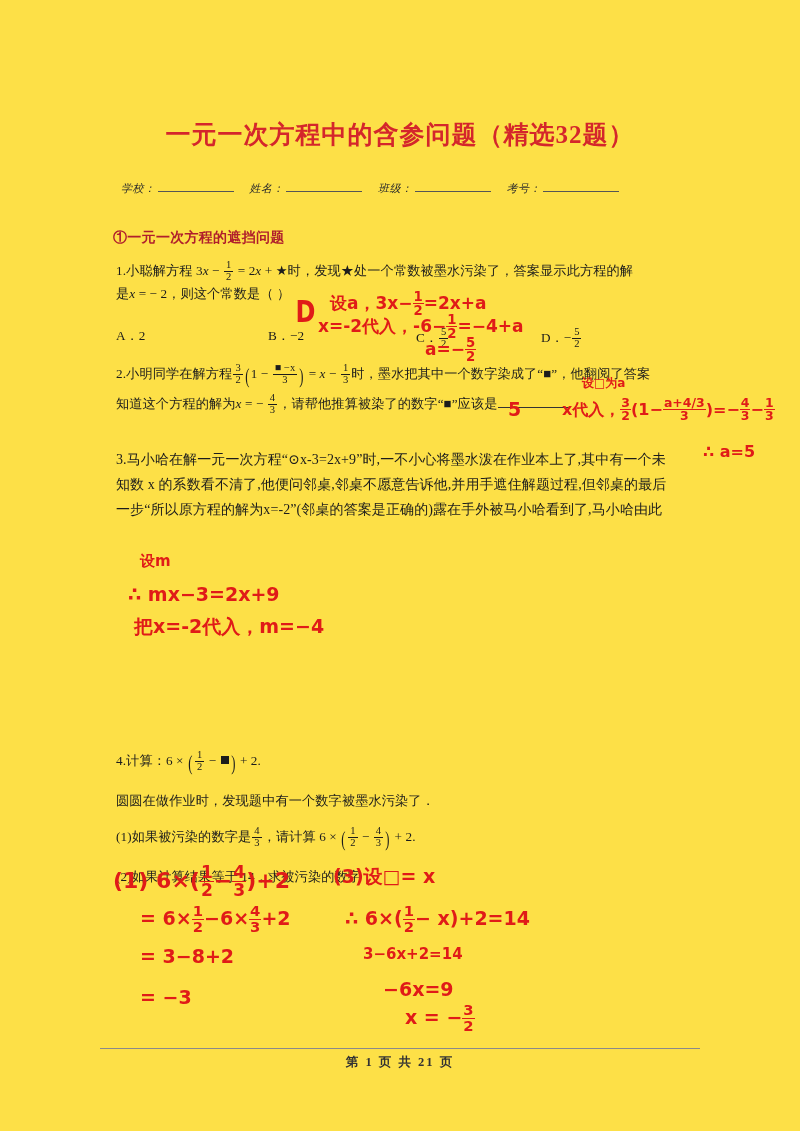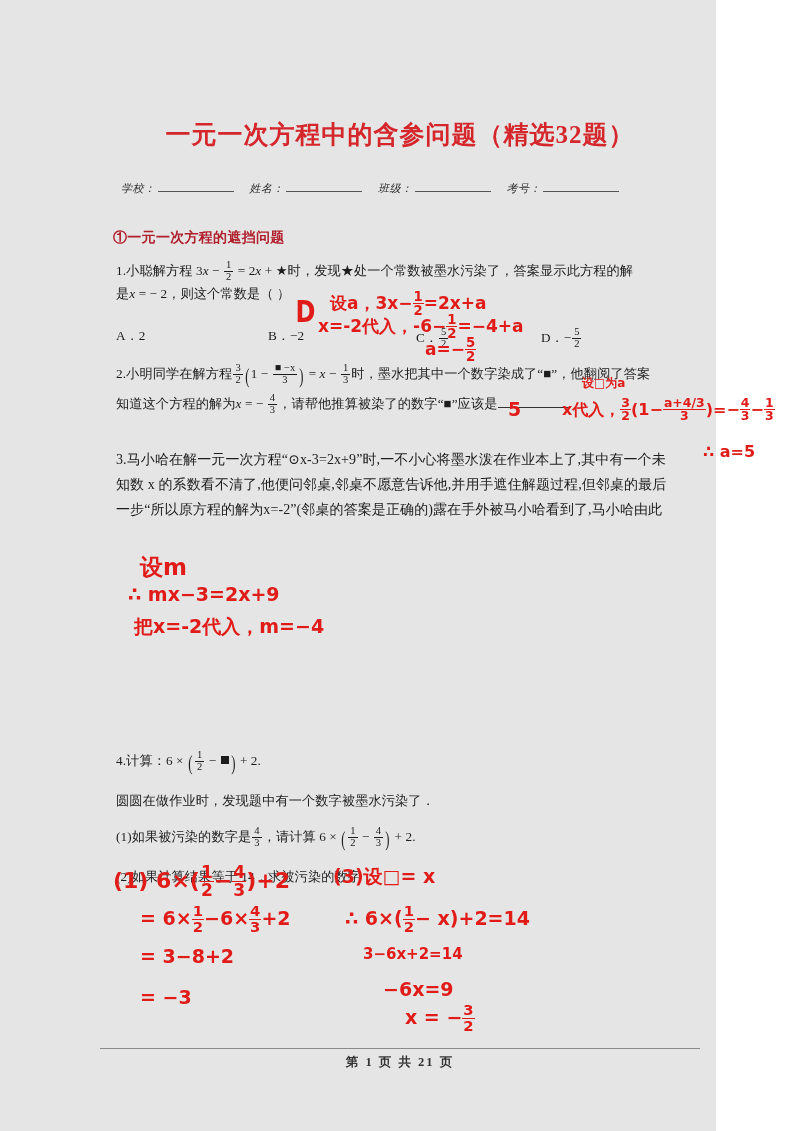--- a/index.html
+++ b/index.html
@@ -11,23 +11,23 @@
     width: 800px;
     height: 1131px;
     position: relative;
     font-family: "Liberation Serif", "DejaVu Serif", serif;
     color: #1a1a1a;
     overflow: hidden;
   }
   .page {
     position: absolute;
     left: 0; top: 0;
-    width: 716px;
+    width: 800px;
     height: 1131px;
-    background: #e5e5e5;
+    background: #fde047;
   }
   
   .doc-title {
     position: absolute;
     left: 0; top: 118px;
     width: 800px;
     text-align: center;
     font-size: 25px;
     font-weight: bold;
     letter-spacing: 1px;
@@ -232,21 +232,21 @@
   <div class="ink" style="left:425px; top:336px; font-size:17px;"><span>a=−</span><span class="f"><span class="n">5</span><span class="d">2</span></span></div>
 
   <div class="ink-5" style="left:508px; top:398px;">5</div>
 
   <div class="ink" style="left:582px; top:375px; font-size:12px;">设□为a</div>
 
   <div class="ink" style="left:562px; top:397px; font-size:16px;"><span>x代入，</span><span class="f"><span class="n">3</span><span class="d">2</span></span><span>(1−</span><span class="f"><span class="n">a+4/3</span><span class="d">3</span></span><span>)=−</span><span class="f"><span class="n">4</span><span class="d">3</span></span><span>−</span><span class="f"><span class="n">1</span><span class="d">3</span></span></div>
 
   <div class="ink" style="left:703px; top:442px; font-size:16px;">∴ a=5</div>
 
-  <div class="ink" style="left:140px; top:552px; font-size:23px;">设m</div>
+  <div class="ink" style="left:140px; top:552px; font-size:15px;">设m</div>
   <div class="ink" style="left:128px; top:583px; font-size:19px;">∴ mx−3=2x+9</div>
   <div class="ink" style="left:134px; top:614px; font-size:19px;">把x=-2代入，m=−4</div>
 
   <div class="ink" style="left:113px; top:864px; font-size:22px;"><span>(1) 6×(</span><span class="f"><span class="n">1</span><span class="d">2</span></span><span>−</span><span class="f"><span class="n">4</span><span class="d">3</span></span><span>)+2</span></div>
 
   <div class="ink" style="left:140px; top:904px; font-size:19px;"><span>= 6×</span><span class="f"><span class="n">1</span><span class="d">2</span></span><span>−6×</span><span class="f"><span class="n">4</span><span class="d">3</span></span><span>+2</span></div>
 
   <div class="ink" style="left:140px; top:945px; font-size:19px;">= 3−8+2</div>
   <div class="ink" style="left:140px; top:986px; font-size:19px;">= −3</div>
 

